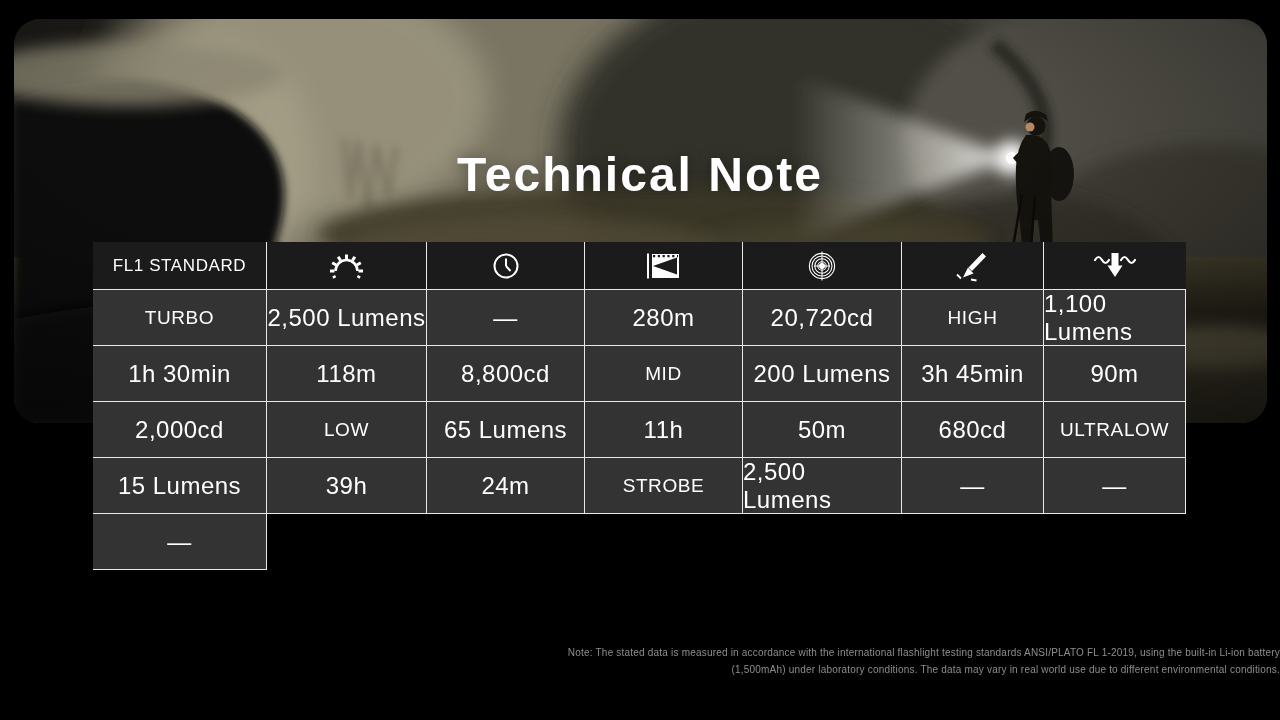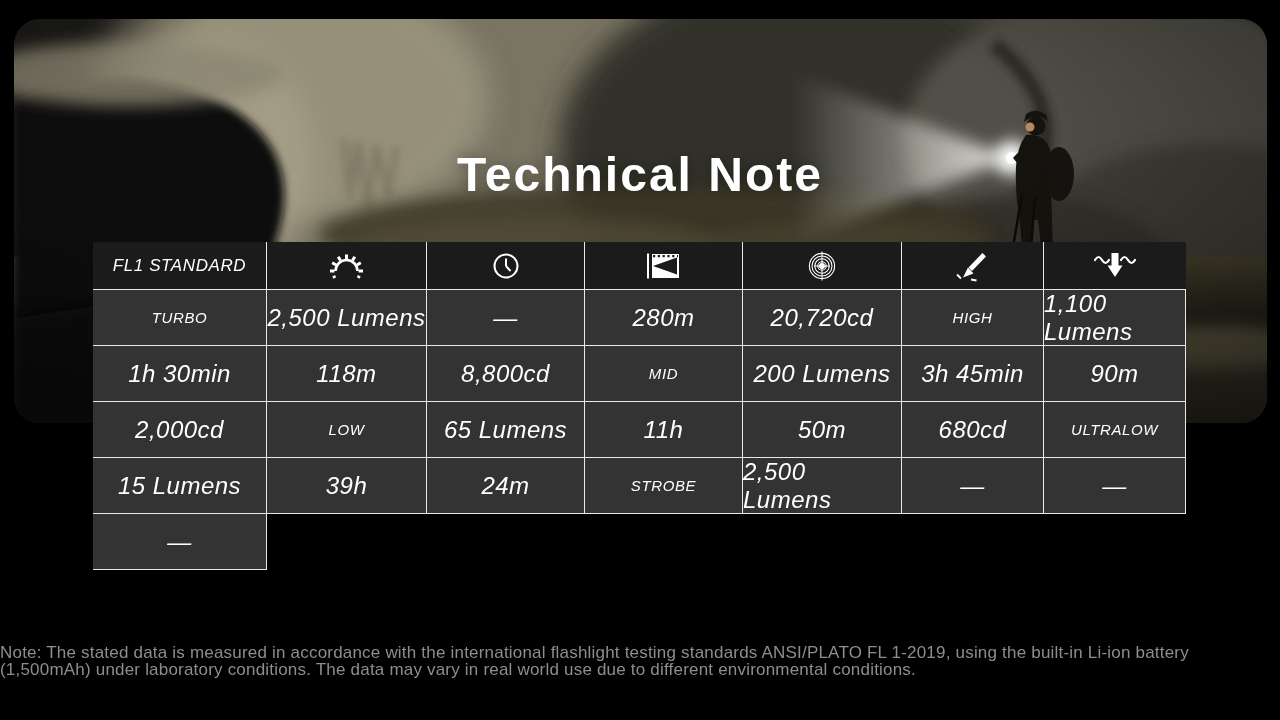--- a/index.html
+++ b/index.html
@@ -34,31 +34,31 @@
     display:grid;
     grid-template-columns:174px 160px 158px 158px 159px 142px 142px;
     grid-template-rows:48px repeat(6,56px);
   }
   .cell{
     display:flex;align-items:center;justify-content:center;
     color:#fff;width:100%;height:100%;
   }
   .th{background:var(--table-header-bg);border-bottom:1px solid var(--table-border);}
   .td{background:var(--table-cell-bg);border-bottom:1px solid var(--table-border);}
-  .br{border-right:1px solid var(--table-border);font-style:italic;}
+  .br{border-right:1px solid var(--table-border);}
   .label-cell{font-size:17px;letter-spacing:.6px;}
-  .mode-cell{font-size:15px;letter-spacing:.6px;}
+  .mode-cell{font-size:19px;letter-spacing:.6px;}
   .value-cell{font-size:24px;letter-spacing:.5px;}
   .merged-impact{grid-column:6;grid-row:2 / span 6;}
   .merged-water{grid-column:7;grid-row:2 / span 6;}
   .icon{display:block;}
   .note{
     position:absolute;left:0;right:0;top:644px;
-    text-align:left;color:var(--note-text);
-    font-size:17px;line-height:17px;letter-spacing:.2px;
+    text-align:right;color:var(--note-text);
+    font-size:10px;line-height:17px;letter-spacing:.2px;
     z-index:2;
   }
 </style>
 </head>
 <body>
 
 <div class="photo-card">
   <svg class="icon" width="1253" height="404" viewBox="0 0 1253 404">
     <defs>
       <filter id="b4" x="-50%" y="-50%" width="200%" height="200%">

